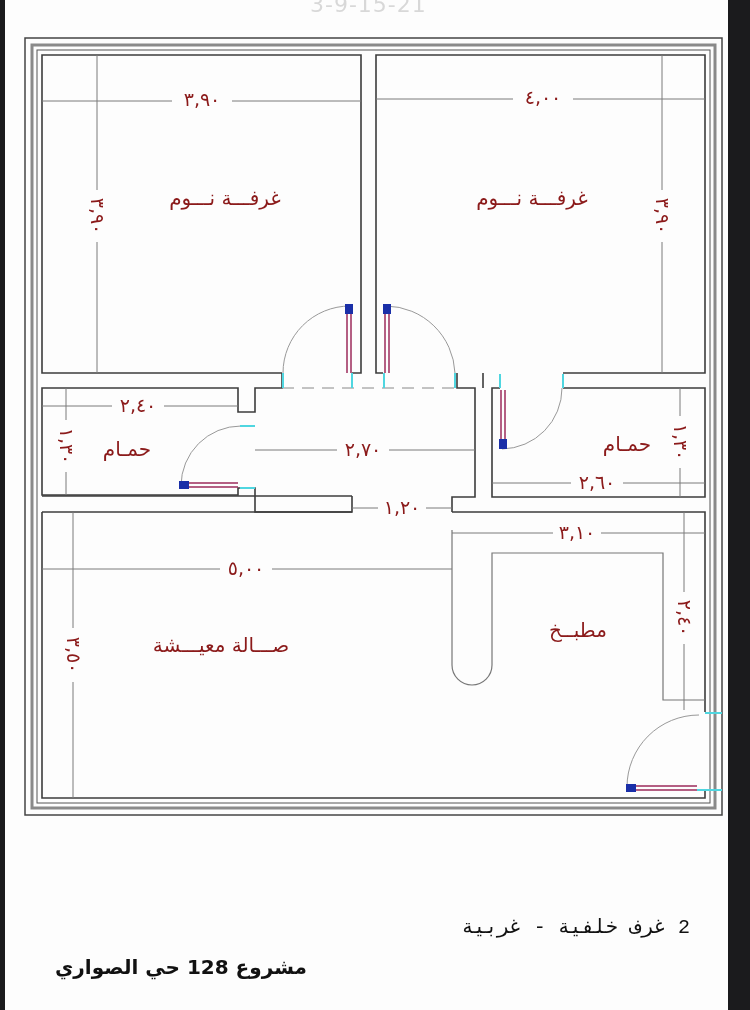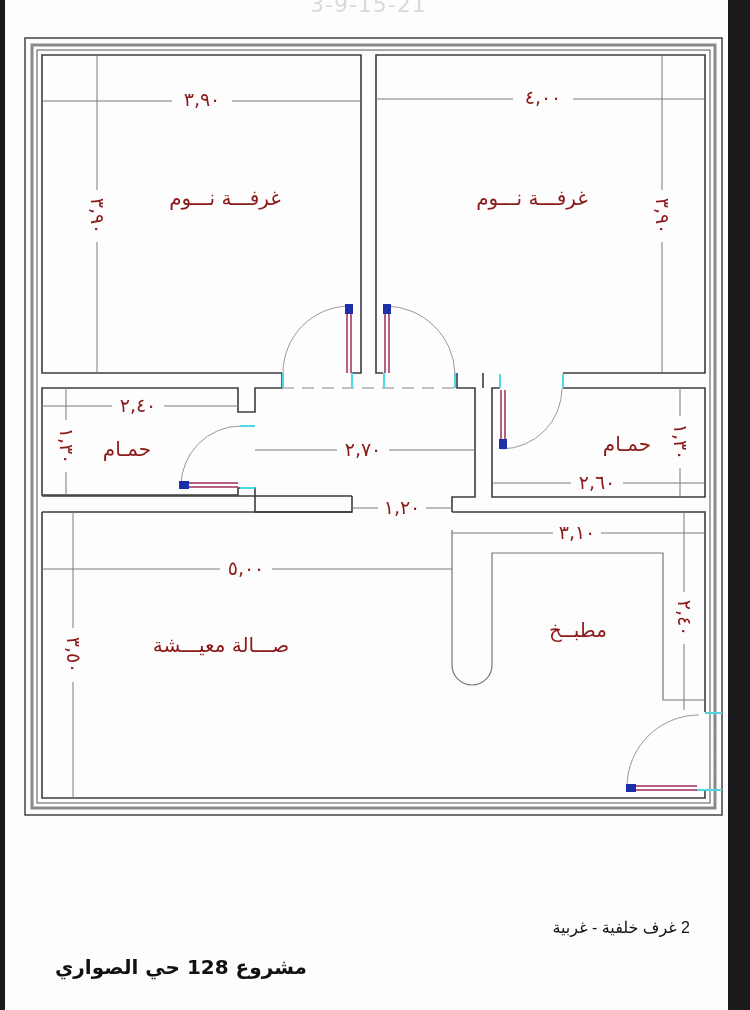--- a/index.html
+++ b/index.html
@@ -17,21 +17,21 @@
   }
   svg.plan { position: absolute; left: 0; top: 0; }
   .room-label { fill: #8b1a1a; font-family: "DejaVu Sans", sans-serif; font-size: 20px; }
   .dim-label { fill: #8b1a1a; font-family: "DejaVu Sans", sans-serif; font-size: 19px; }
   .title {
     position: absolute; left: 55px; top: 955px; font-size: 20px; font-weight: bold;
     color: #111; direction: rtl; font-family: "DejaVu Sans", sans-serif;
   }
   .info {
     position: absolute; right: 60px; top: 915px; direction: rtl; text-align: right;
-    font-size: 16px; line-height: 25px; color: #111; font-family: Liberation Sans, sans-serif;
+    font-size: 20px; line-height: 25px; color: #111; font-family: Liberation Mono, monospace;
   }
   .info div { white-space: nowrap; }
 </style>
 </head>
 <body>
 
 <div class="edge-left"></div>
 <div class="inner-page"></div>
 <div class="edge-right"></div>
 

